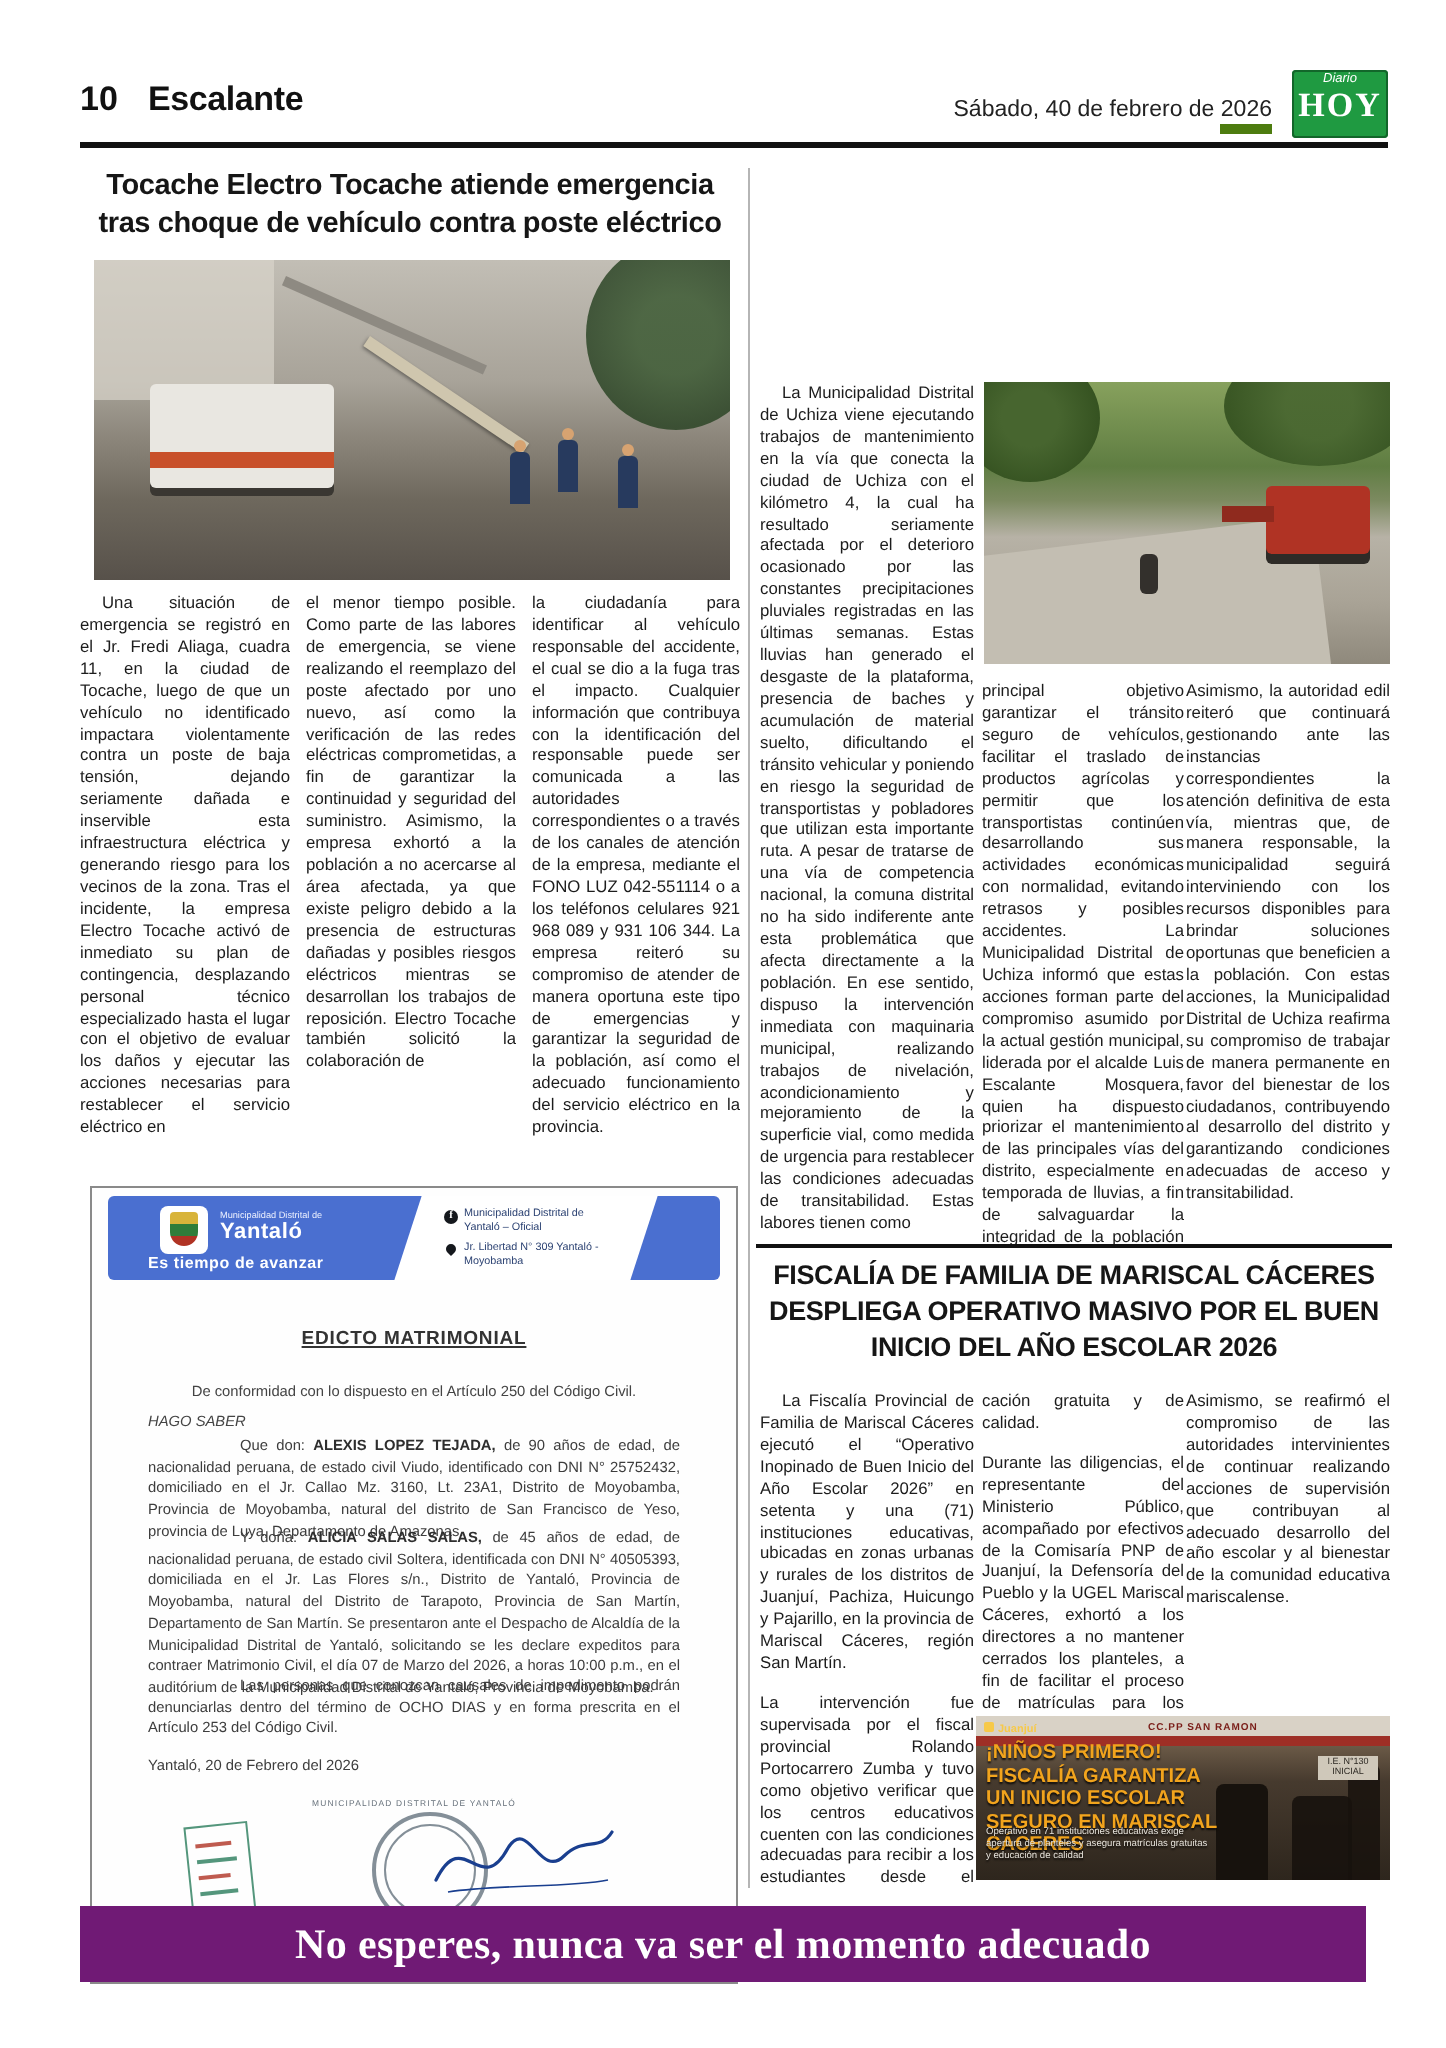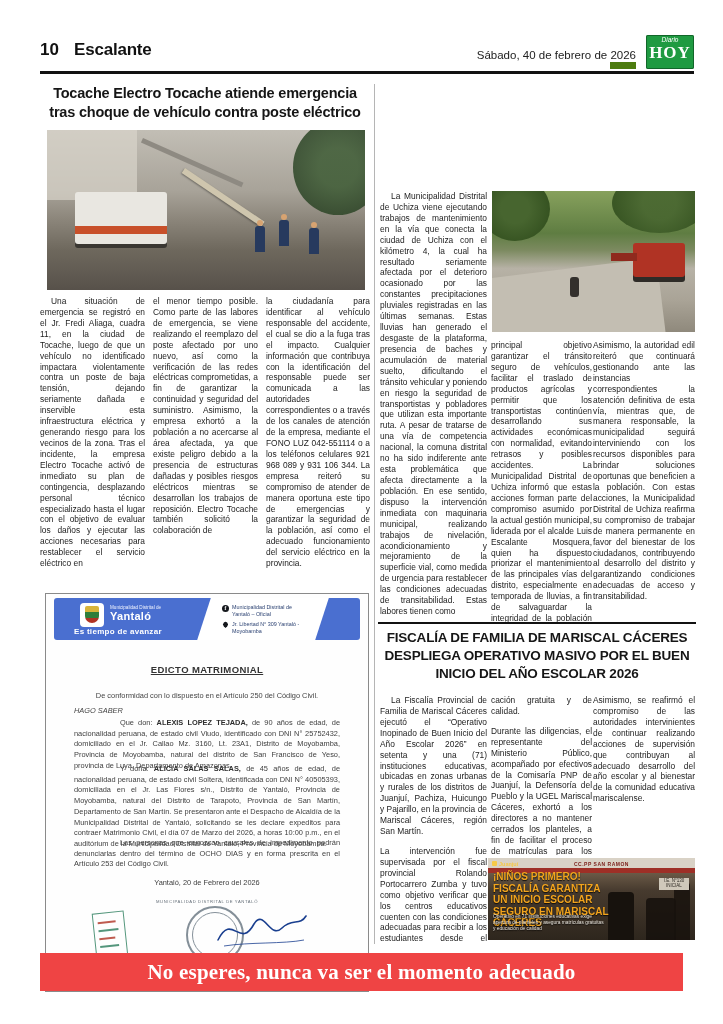--- a/index.html
+++ b/index.html
@@ -4,21 +4,21 @@
 <style>
   html,body{margin:0;padding:0;background:#e8e8e8;}
   .page{position:relative;width:723px;height:1024px;background:#ffffff;
         font-family:"Liberation Sans",sans-serif;color:#111;overflow:hidden;margin:0 auto;}
   .abs{position:absolute;}
 
   
   .pageno{left:40px;top:40px;font-size:17px;font-weight:bold;}
   .section{left:74px;top:40px;font-size:17px;font-weight:bold;letter-spacing:-0.2px;}
   .hdr-date{left:380px;top:49px;width:256px;text-align:right;font-size:11.5px;color:#222;}
-  .hdr-date .yr{border-bottom:7px solid #4d7c0f;padding-bottom:1px;}
+  .hdr-date .yr{border-bottom:5px solid #4d7c0f;padding-bottom:1px;}
   .logo{left:646px;top:35px;width:48px;height:34px;background:#1f9a41;border-radius:2px;
         color:#fff;text-align:center;box-shadow:inset 0 0 0 1px #12662a;}
   .logo .d{font-size:6.5px;font-style:italic;padding-top:2px;line-height:1;}
   .logo .h{font-family:"Liberation Serif",serif;font-size:17px;font-weight:bold;letter-spacing:1px;line-height:1.1;}
   .hrule{left:40px;top:71px;width:654px;height:2.5px;background:#111;}
 
   
   .col{position:absolute;font-size:8.4px;line-height:1.3;text-align:justify;color:#1c1c1c;overflow:hidden;}
   .col p{margin:0 0 9px 0;}
   .indent{text-indent:11px;}
@@ -106,35 +106,35 @@
           transform:rotate(-45deg);}
   .etitle{position:absolute;left:0;top:70px;width:100%;text-align:center;font-size:9.5px;font-weight:bold;
           text-decoration:underline;letter-spacing:.4px;color:#333;}
   .eintro{position:absolute;left:30px;top:97px;width:262px;text-align:center;font-size:7.4px;color:#444;}
   .ehago{position:absolute;left:28px;top:112px;font-size:7.4px;font-style:italic;color:#444;}
   .ep{position:absolute;left:28px;width:266px;font-size:7.4px;line-height:1.45;text-align:justify;color:#3d3d3d;}
   .ep b{color:#2e2e2e;}
   .ep1{top:124px;text-indent:46px;}
   .ep2{top:170px;text-indent:46px;}
   .ep3{top:244px;text-indent:46px;}
-  .edate{position:absolute;left:28px;top:284px;width:266px;text-align:center;font-size:7.4px;color:#3d3d3d;}
+  .edate{position:absolute;left:28px;top:284px;width:266px;text-align:left;font-size:7.4px;color:#3d3d3d;}
   .esealcap{position:absolute;left:61px;top:305px;width:200px;text-align:center;font-size:4.2px;
             letter-spacing:.6px;color:#66707a;}
   .eseal{position:absolute;left:140px;top:312px;width:54px;height:54px;border:2px solid #5c6b77;border-radius:50%;
          opacity:.75;}
   .eseal:before{content:"";position:absolute;left:4px;top:4px;right:4px;bottom:4px;border:1px solid #5c6b77;border-radius:50%;}
   .esig{position:absolute;left:168px;top:312px;width:96px;height:48px;}
   .estamp{position:absolute;left:48px;top:318px;width:30px;height:44px;border:1.5px solid #2a7d5c;
           transform:rotate(-6deg);opacity:.8;}
   .estamp i{position:absolute;left:4px;height:2px;background:#b03324;display:block;}
   .estamp i:nth-child(1){top:8px;width:18px;} .estamp i:nth-child(2){top:16px;width:20px;background:#2a7d5c;}
   .estamp i:nth-child(3){top:24px;width:16px;} .estamp i:nth-child(4){top:32px;width:19px;background:#2a7d5c;}
 
   
-  .gbanner{left:40px;top:953px;width:643px;height:38px;background:#ef4444;color:#fff;
+  .gbanner{left:40px;top:953px;width:643px;height:38px;background:#701a75;color:#fff;
            display:flex;align-items:center;justify-content:center;
            font-family:"Liberation Serif",serif;font-size:21px;font-weight:bold;letter-spacing:.2px;}
 </style>
 </head>
 <body>
 
 <div class="page">
 
   <div class="abs pageno">10</div>
   <div class="abs section">Escalante</div>

